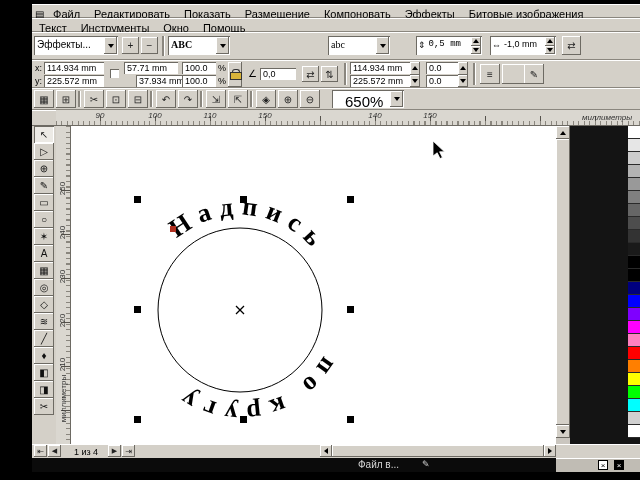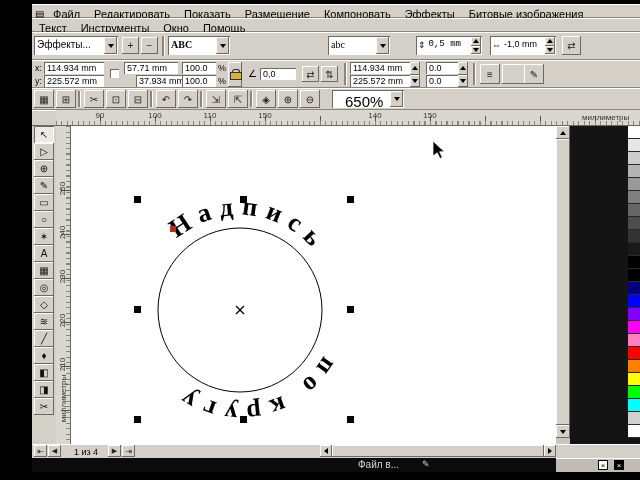--- a/index.html
+++ b/index.html
@@ -20,21 +20,21 @@
   .tri-down { width:0; height:0; border-left:3px solid transparent; border-right:3px solid transparent; border-top:4px solid #000; }
   .tri-up { width:0; height:0; border-left:3px solid transparent; border-right:3px solid transparent; border-bottom:4px solid #000; }
   .tri-left { width:0; height:0; border-top:3px solid transparent; border-bottom:3px solid transparent; border-right:4px solid #000; }
   .tri-right { width:0; height:0; border-top:3px solid transparent; border-bottom:3px solid transparent; border-left:4px solid #000; }
   .vsep { position:absolute; width:2px; background:#8a867e; box-shadow:1px 0 0 #fff; }
   .spincol { position:absolute; display:flex; flex-direction:column; width:10px; }
   .spincol .spin-btn { flex:1; background:#d4d0c8; box-shadow: inset -1px -1px 0 #6d6a63, inset 1px 1px 0 #fff; display:flex; align-items:center; justify-content:center; }
   .lock { position:relative; width:10px; height:11px; }
   .lock::before { content:""; position:absolute; top:0; left:2px; width:6px; height:6px; border:1px solid #333; border-bottom:none; border-radius:3px 3px 0 0; }
   .lock::after { content:""; position:absolute; bottom:0; left:0; width:10px; height:6px; background:#d8b43a; border:1px solid #333; }
-  .hruler { position:absolute; left:24px; top:106px; width:584px; height:16px; background:#dad7d0; border-bottom:1px solid #6d6a63; }
+  .hruler { position:absolute; left:24px; top:106px; width:584px; height:16px; background:#dad7d0; border-bottom:1px solid #6d6a63;font-style:italic; }
   .hruler .ticks { position:absolute; inset:0;
     background-image:
       repeating-linear-gradient(to right,#8a867e 0 1px,transparent 1px 5.5px),
       repeating-linear-gradient(to right,#55524c 0 1px,transparent 1px 55px);
     background-size:100% 4px,100% 9px; background-position:0 100%,44px 100%; background-repeat:no-repeat; }
   .hnum { position:absolute; top:1px; font-size:8px; color:#333; transform:translateX(-50%); }
   .hunit { position:absolute; top:3px; left:526px; font-size:8px; color:#333; }
   .ruler-corner { position:absolute; left:0; top:106px; width:24px; height:16px; background:#d4d0c8; border-bottom:1px solid #6d6a63; box-shadow: inset 0 1px 0 #fff; }
   .vruler { position:absolute; left:24px; top:122px; width:15px; height:318px; background:#dad7d0; border-right:1px solid #6d6a63;
     background-image:

